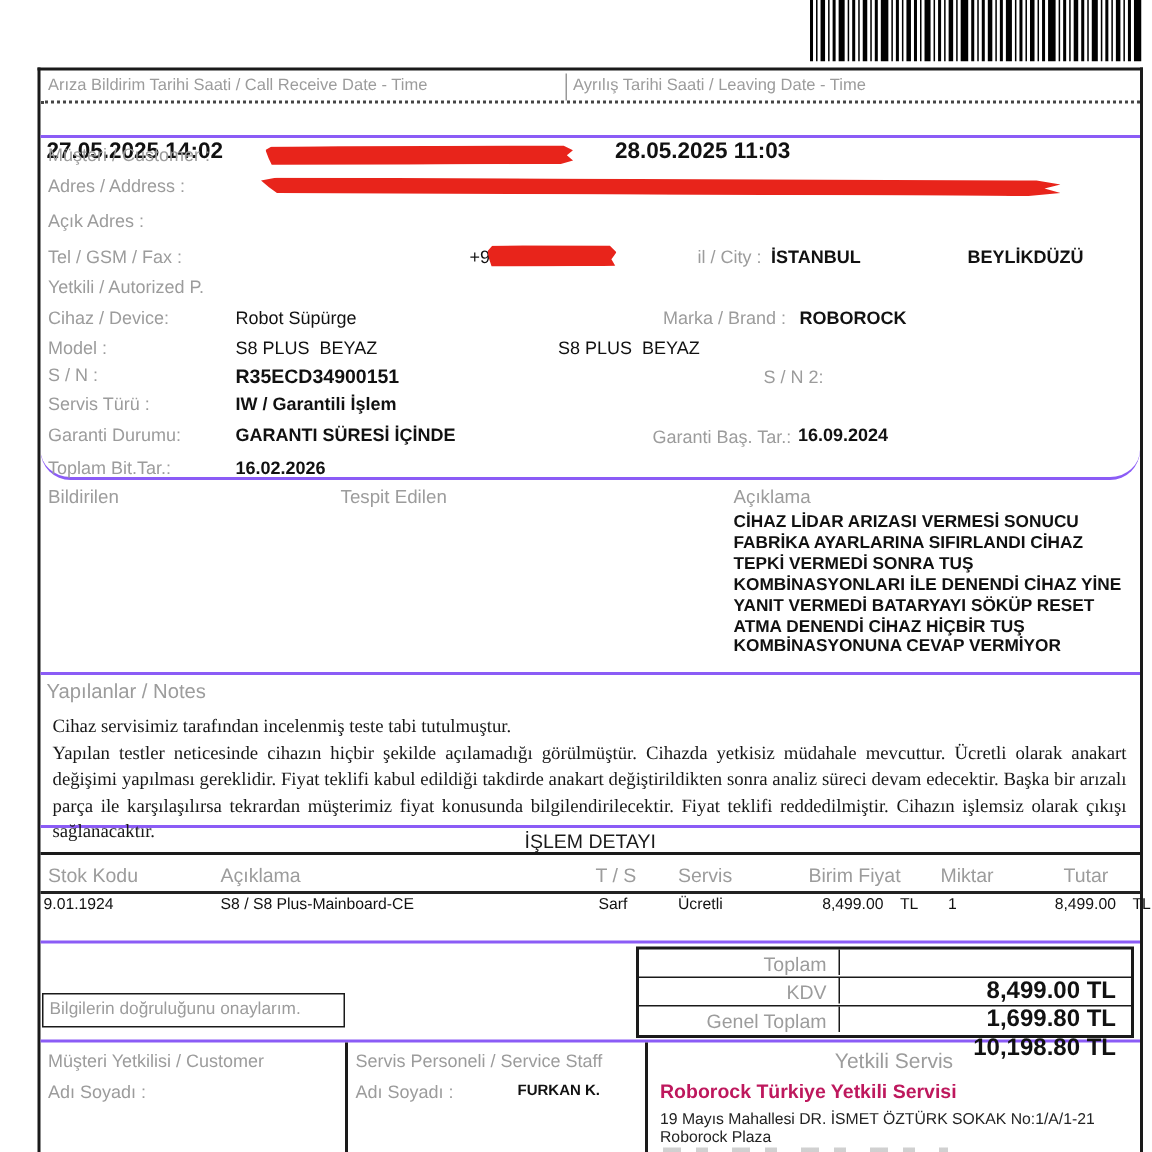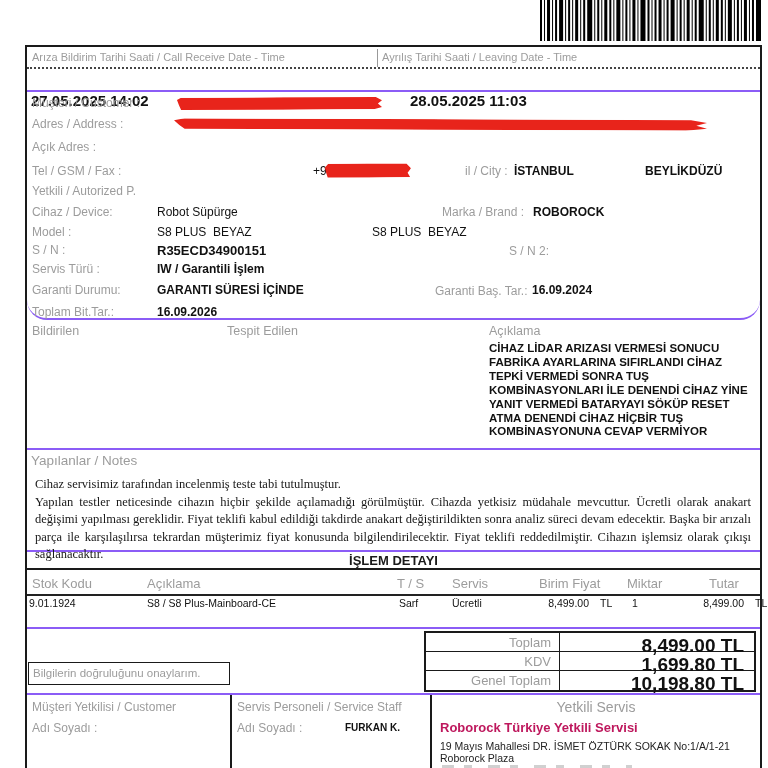--- a/index.html
+++ b/index.html
@@ -35,33 +35,33 @@
   
   #sec-notes { height:102px; }
   #sec-notes h3 { position:absolute; left:4px; top:3px; font-size:13.5px; font-weight:normal; color:#9c9c9c; }
   #notes-body { position:absolute; left:8px; top:26px; width:716px;
     font-family:"Liberation Serif", serif; font-size:12.5px; line-height:17.5px;
     text-align:justify; color:#181818; }
 
   
   #sec-items { height:77px; }
   #items-title { position:absolute; left:0; top:0; width:100%; height:18px; line-height:17px;
-    text-align:center; font-weight:bold; font-size:13px; border-bottom:2px solid #1a1a1a; }
+    text-align:center; font-weight:normal; font-size:13px; border-bottom:2px solid #1a1a1a; }
   .icol { position:absolute; top:24px; font-size:13px; color:#9c9c9c; white-space:nowrap; }
   #items-rowline { position:absolute; left:0; top:42px; width:100%; border-top:2px solid #222; }
   .icell { position:absolute; top:45px; font-size:10.5px; color:#111; white-space:nowrap; }
 
   
   #sec-totals { height:66px; }
   #totals-table { position:absolute; left:397px; top:2px; width:332px; border:2px solid #1a1a1a; }
-  .trow { display:flex; height:19px; border-bottom:1.5px solid #1a1a1a; }
+  .trow { display:flex; height:19px; border-bottom:1.5px solid #1a1a1a;flex-direction:column; }
   .trow:last-child { border-bottom:none; }
   .tlabel { width:134px; border-right:1.5px solid #1a1a1a; color:#9c9c9c; font-size:13px;
     text-align:right; padding:2px 8px 0 0; }
-  .tval { flex:1; font-weight:bold; font-size:19px; text-align:right; padding:2px 10px 0 0; color:#111; }
+  .tval { flex:1; font-weight:bold; font-size:16px; text-align:right; padding:2px 10px 0 0; color:#111; }
   #approve-box { position:absolute; left:1px; top:33px; width:202px; height:23px;
     border:1.5px solid #1a1a1a; font-size:11.5px; color:#9c9c9c; padding:4px 0 0 4px; }
 
   
   #sec-sign { height:76px; border-bottom:none; display:flex; }
   .scol { position:relative; height:100%; }
   #sign-c1 { width:205px; border-right:2px solid #1a1a1a; }
   #sign-c2 { width:200px; border-right:2px solid #1a1a1a; }
   #sign-c3 { flex:1; }
   .shead { position:absolute; left:5px; top:5px; font-size:12px; color:#9c9c9c; white-space:nowrap; }
@@ -177,21 +177,21 @@
 
     <div class="frow lbl" style="top:170px">Servis Türü :</div>
     <span class="val-at b" style="left:130px; top:170px">IW / Garantili İşlem</span>
 
     <div class="frow lbl" style="top:191px">Garanti Durumu:</div>
     <span class="val-at b" style="left:130px; top:191px">GARANTI SÜRESİ İÇİNDE</span>
     <span class="val-at lbl" style="left:408px; top:192px">Garanti Baş. Tar.:</span>
     <span class="val-at b" style="left:505px; top:191px">16.09.2024</span>
 
     <div class="frow lbl" style="top:213px">Toplam Bit.Tar.:</div>
-    <span class="val-at b" style="left:130px; top:213px">16.09.2026</span>
+    <span class="val-at b" style="left:130px; top:213px">16.02.2026</span>
   </div>
 
   <div class="sec" id="sec-complaint">
     <span class="val-at lbl" style="left:5px; top:4px">Bildirilen</span>
     <span class="val-at lbl" style="left:200px; top:4px">Tespit Edilen</span>
     <span class="val-at lbl" style="left:462px; top:4px">Açıklama</span>
     <div id="aciklama-body">CİHAZ LİDAR ARIZASI VERMESİ SONUCU FABRİKA AYARLARINA SIFIRLANDI CİHAZ TEPKİ VERMEDİ SONRA TUŞ KOMBİNASYONLARI İLE DENENDİ CİHAZ YİNE YANIT VERMEDİ BATARYAYI SÖKÜP RESET ATMA DENENDİ CİHAZ HİÇBİR TUŞ KOMBİNASYONUNA CEVAP VERMİYOR</div>
   </div>
 
   <div class="sec" id="sec-notes">

